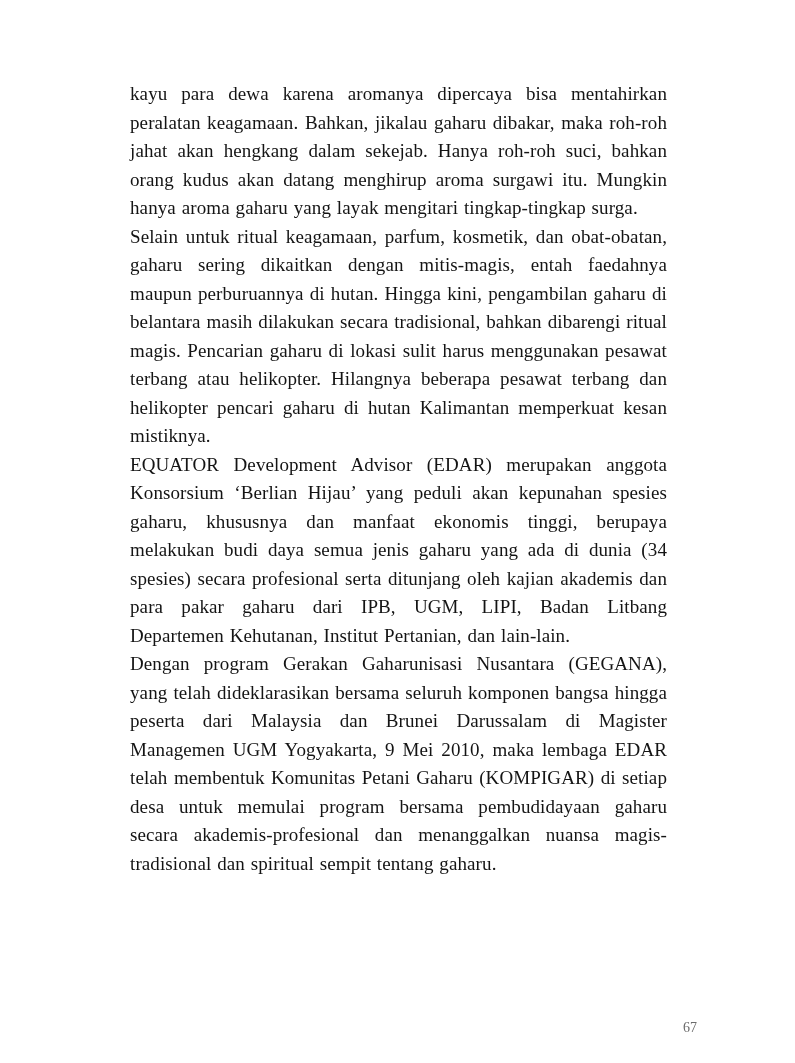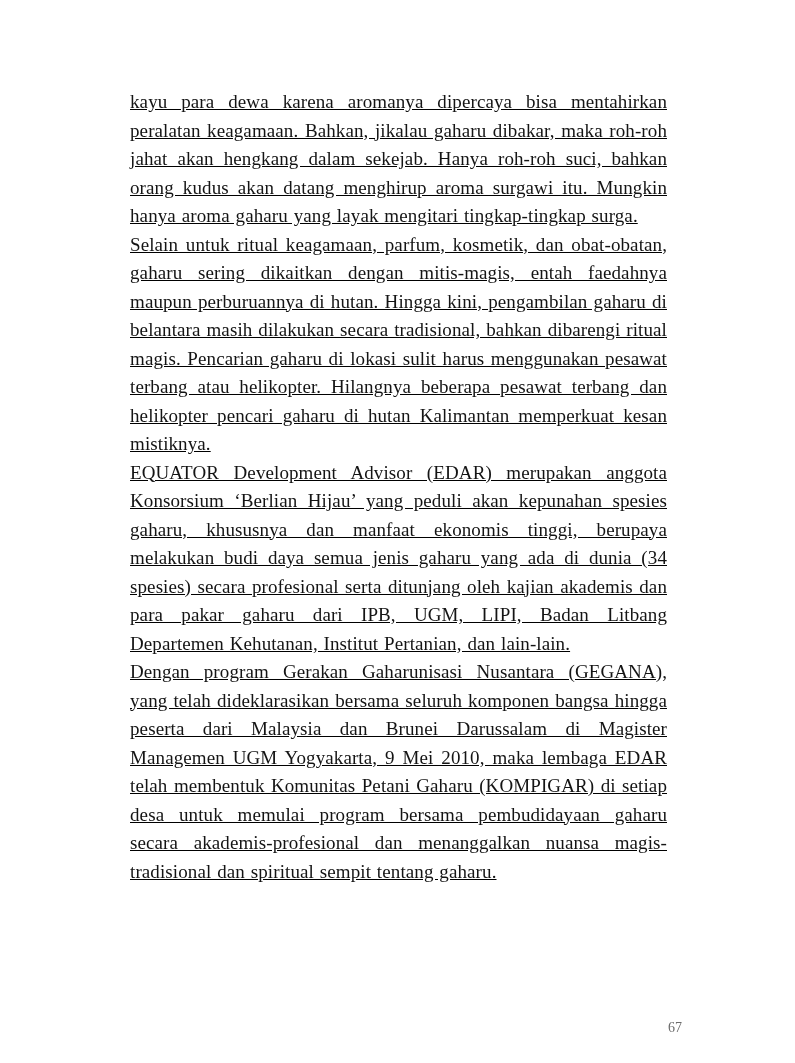--- a/index.html
+++ b/index.html
@@ -11,38 +11,37 @@
       width: 795px;
       height: 1063px;
       background: #ffffff;
       font-family: "Liberation Serif", serif;
       position: relative;
       overflow: hidden;
     }
     .text-block {
       position: absolute;
       left: 130px;
-      top: 88px;
+      top: 80px;
       width: 537px;
-      text-decoration: underline;
     }
     .para {
       margin: 0;
       padding: 0;
       font-size: 19px;
       line-height: 28.5px;
       text-align: justify;
       color: #141414;
       letter-spacing: 0.1px;
       word-spacing: 1px;
     }
     .page-footer {
       position: absolute;
       top: 1020px;
-      left: 655px;
+      left: 670px;
       width: 40px;
       text-align: center;
       font-size: 14px;
       color: #6b6b6b;
       font-family: "Liberation Serif", serif;
     }
   </style>
 </head>
 <body>
 

